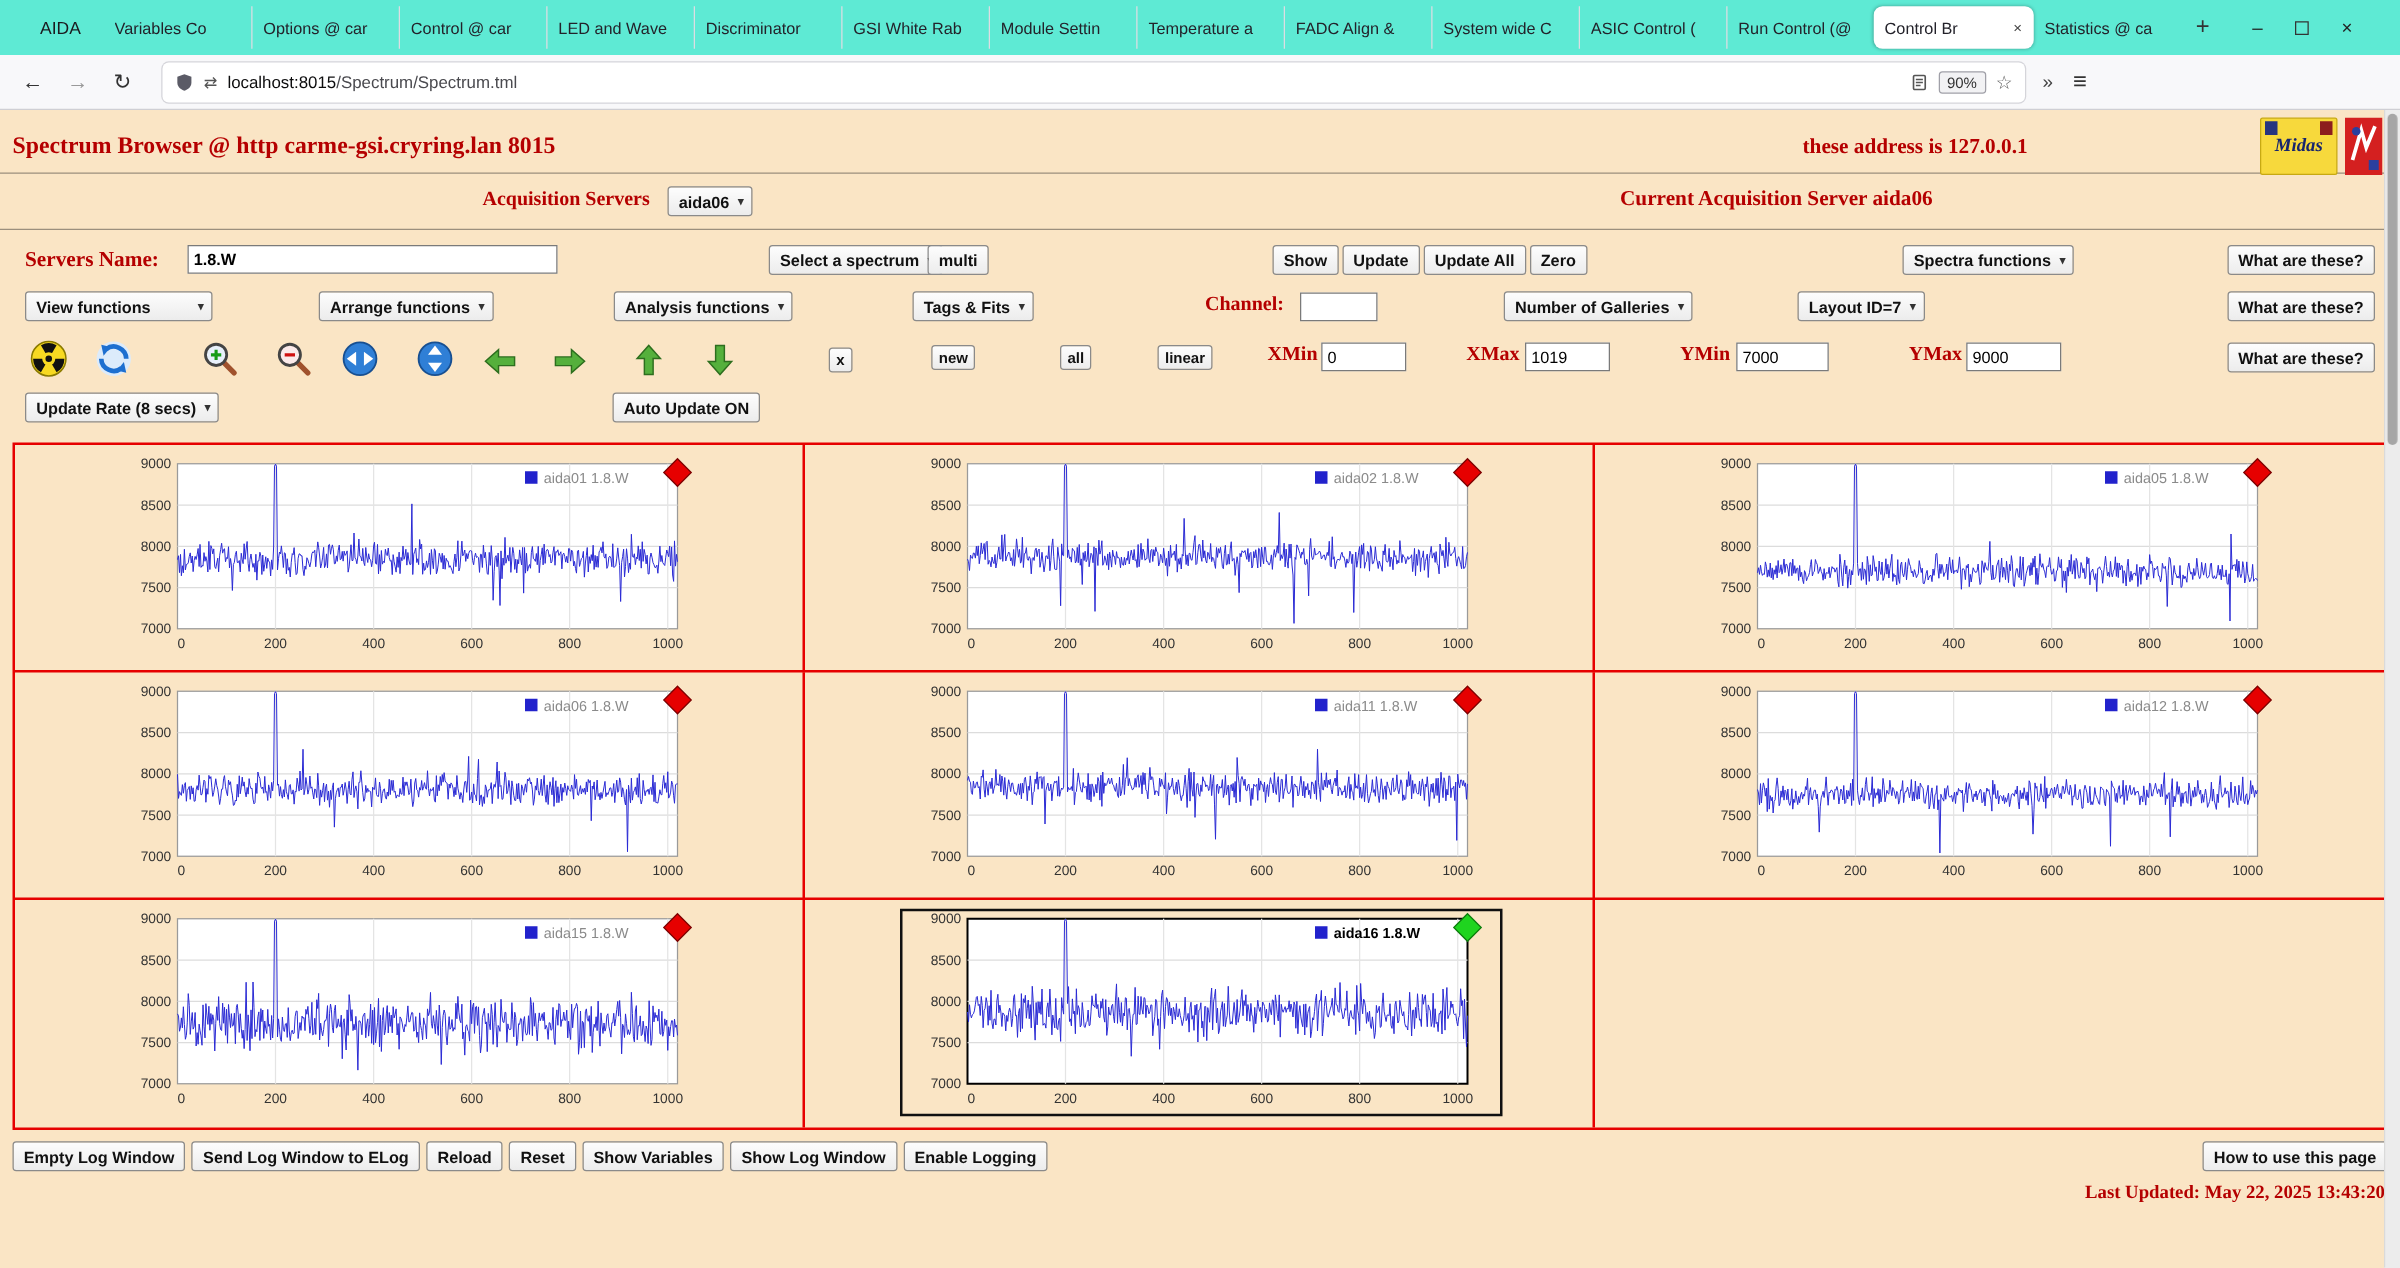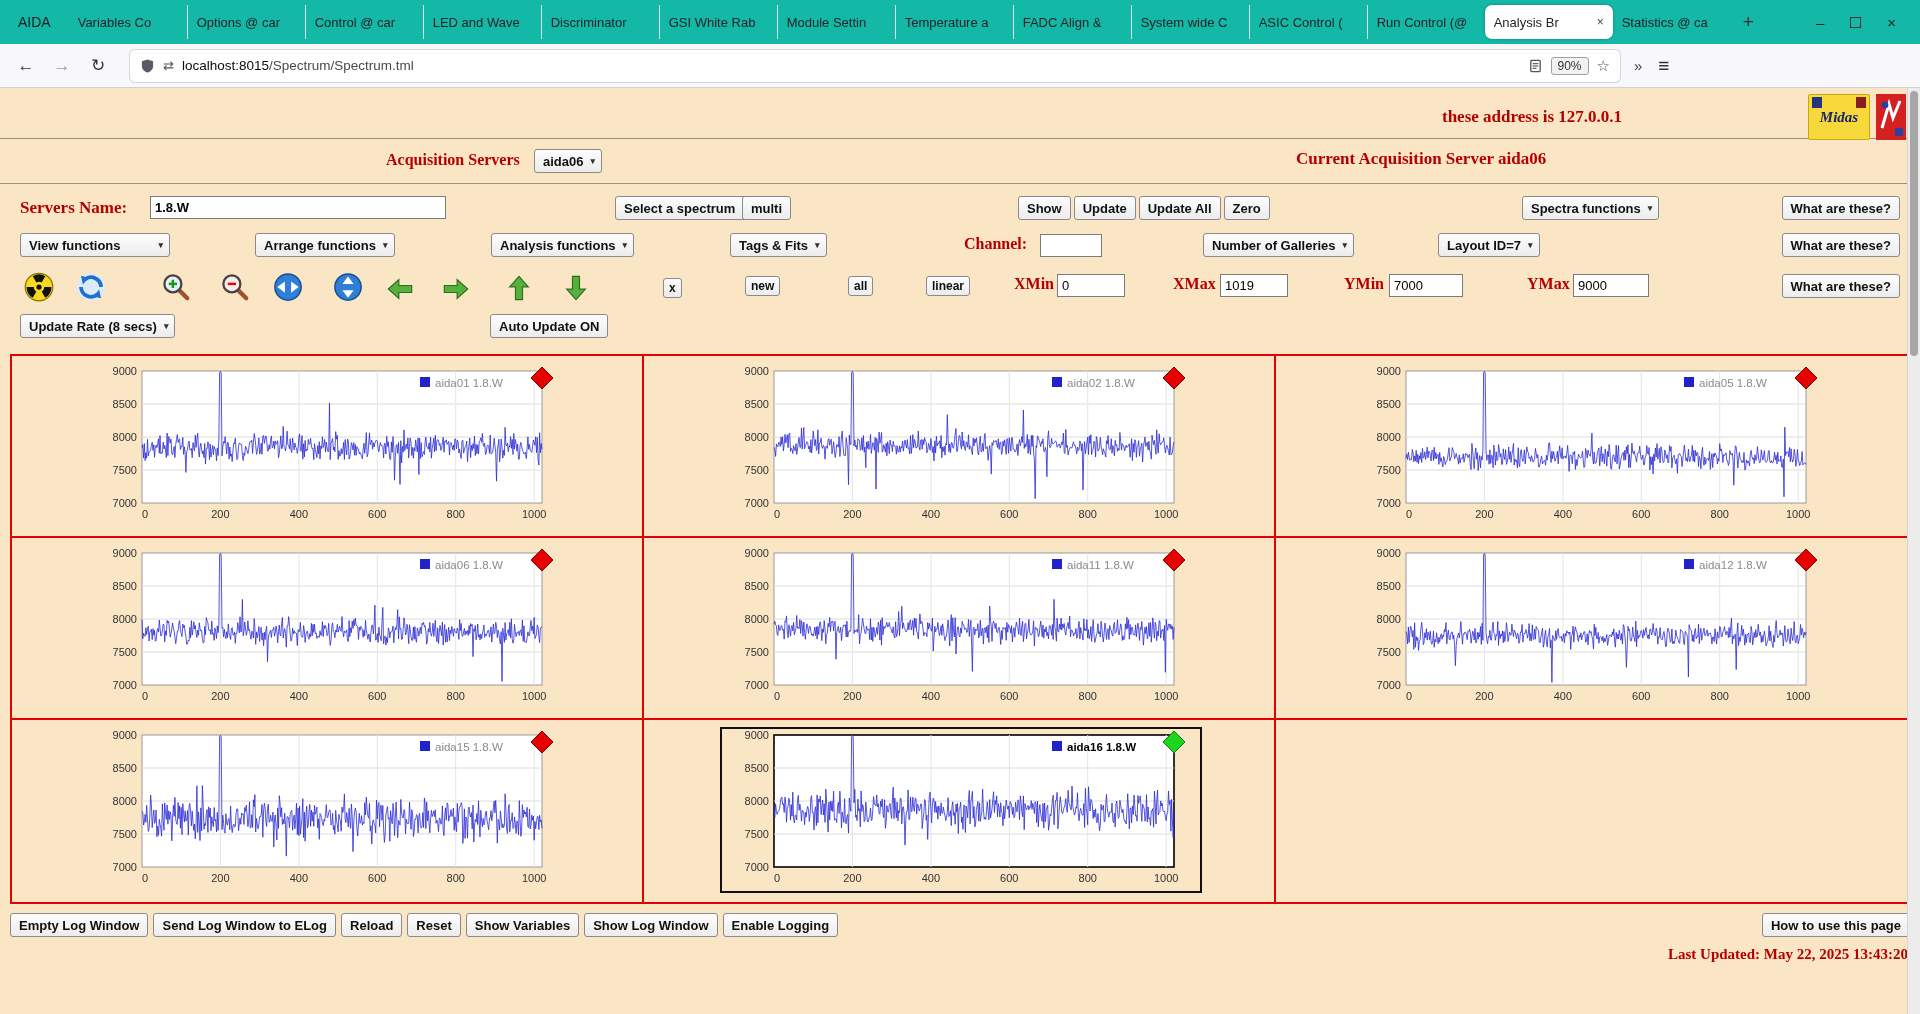--- a/index.html
+++ b/index.html
@@ -1,21 +1,21 @@
 <!DOCTYPE html>
 <html><head>
 <meta charset="utf-8">
 <style>
   * { box-sizing: border-box; margin: 0; padding: 0; }
   html, body { width: 1920px; height: 1014px; overflow: hidden; }
   body { font-family: "Liberation Sans", sans-serif; background: #fae5c5; }
 
   
   .chrome { background: #f0f0f4; }
-  .tab-bar { height: 44px; display: flex; align-items: center; background: #14b8a6; padding: 0 8px; }
+  .tab-bar { height: 44px; display: flex; align-items: center; background: #5eead4; padding: 0 22px; }
   .win-title { font-size: 14px; color: #1b1b1f; padding: 0 18px 0 10px; white-space: nowrap; }
   .tab-strip { display: flex; align-items: center; height: 100%; overflow: hidden; }
   .tab { width: 118px; height: 34px; display: flex; align-items: center; padding: 0 9px; font-size: 13px;
          color: #23222a; white-space: nowrap; overflow: hidden; position: relative; border-left: 1px solid #dddde2; }
   .tab:first-child { border-left: none; }
   .tab .tab-label { overflow: hidden; white-space: nowrap; flex: 1; }
   .tab.active { background: #ffffff; border-radius: 7px; box-shadow: 0 0 3px rgba(0,0,0,.3); border-left: none; width: 128px; }
   .tab.active + .tab { border-left: none; }
   .tab-close { margin-left: 6px; color: #444; font-size: 12px; }
   .new-tab { font-size: 19px; color: #333; padding: 0 12px; }
@@ -129,21 +129,21 @@
         <div class="tab">
           <span class="tab-label">System wide C</span>
         </div>
         <div class="tab">
           <span class="tab-label">ASIC Control (</span>
         </div>
         <div class="tab">
           <span class="tab-label">Run Control (@</span>
         </div>
         <div class="tab active">
-          <span class="tab-label">Analysis Br</span>
+          <span class="tab-label">Control Br</span>
           <span class="tab-close">×</span>
         </div>
         <div class="tab">
           <span class="tab-label">Statistics @ ca</span>
         </div>
       </div>
     <span class="new-tab">+</span>
     <div class="win-controls">
       <span class="wc">–</span>
       <span class="wc-max"></span>
@@ -174,20 +174,21 @@
       <span class="star">☆</span>
     </div>
     <span class="ovf">»</span>
     <span class="menu">≡</span>
   </div>
 </div>
 
 <div class="page">
 
   <div class="header-row">
+    <span class="page-title">Spectrum Browser @ http carme-gsi.cryring.lan 8015</span>
     <span class="client-addr">these address is 127.0.0.1</span>
     <span class="logos">
       <span class="midas-logo">
         <span class="crest1"></span>
         <span class="crest2"></span>
         <span class="mtext">Midas</span>
       </span>
       <span>
         <svg width="30" height="46" viewBox="0 0 30 46">
             <rect width="30" height="46" fill="#d42020"></rect>

